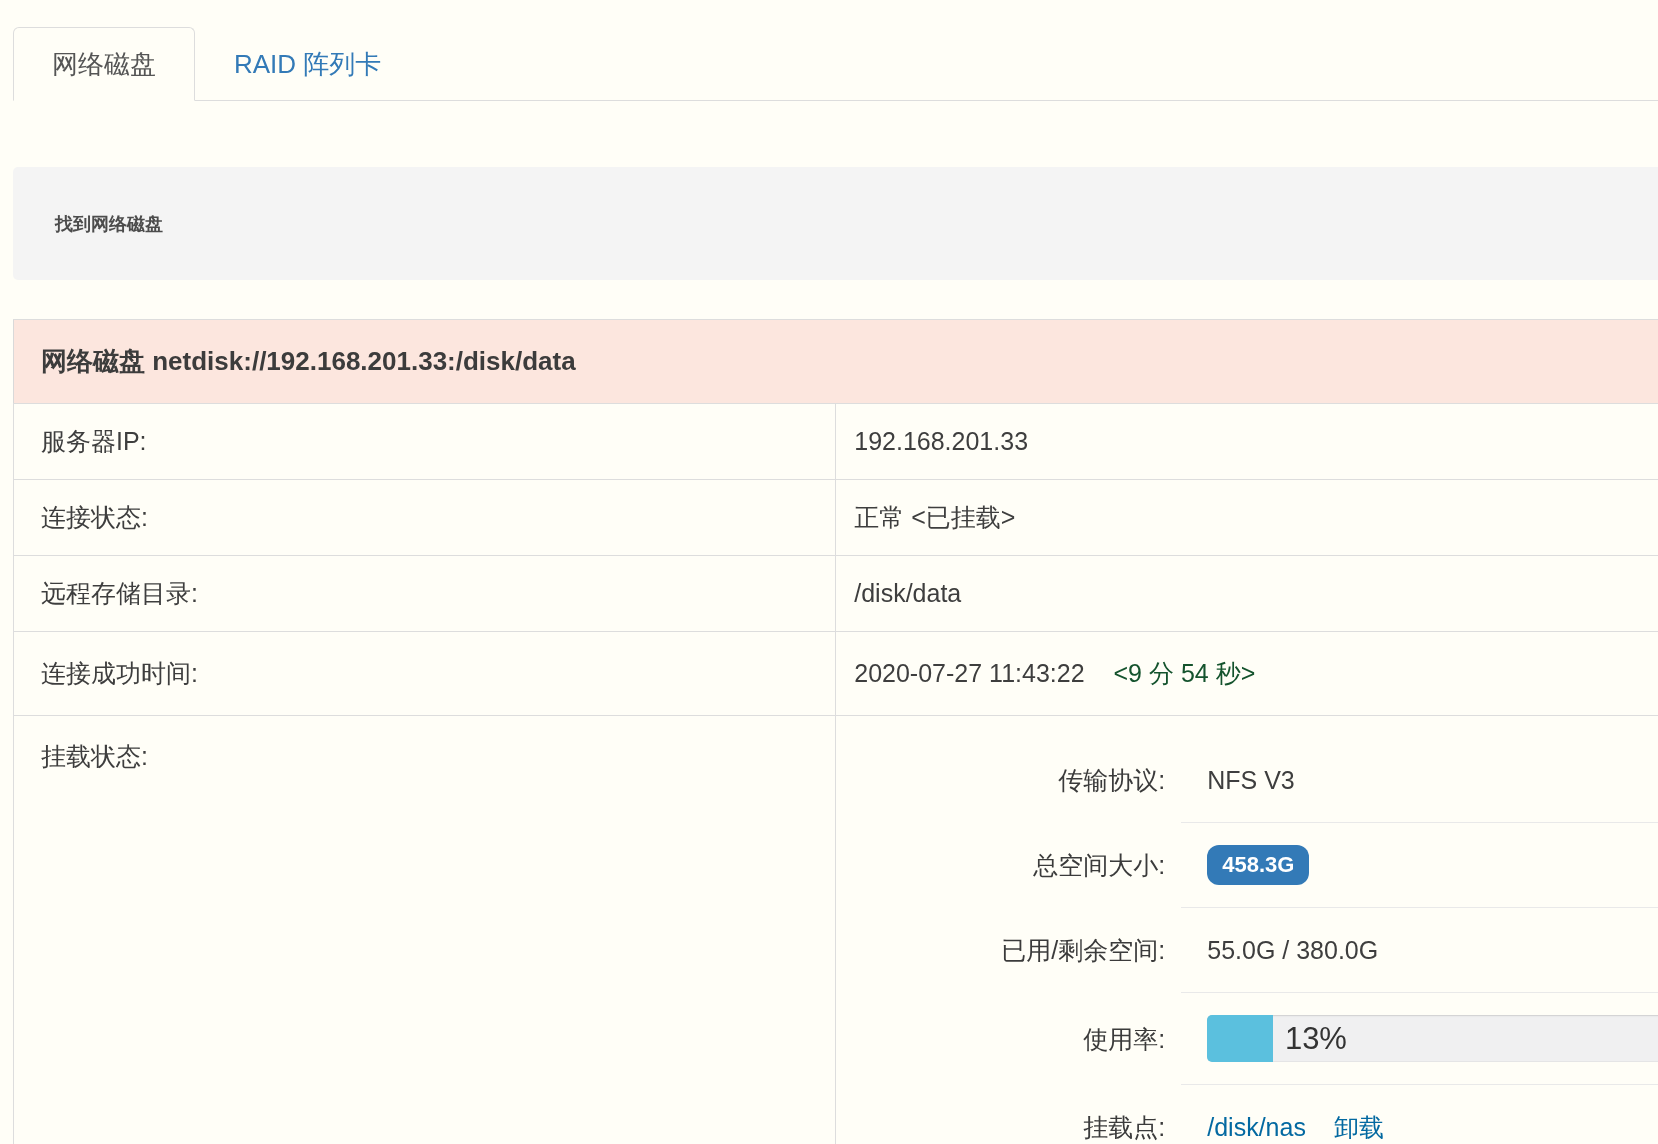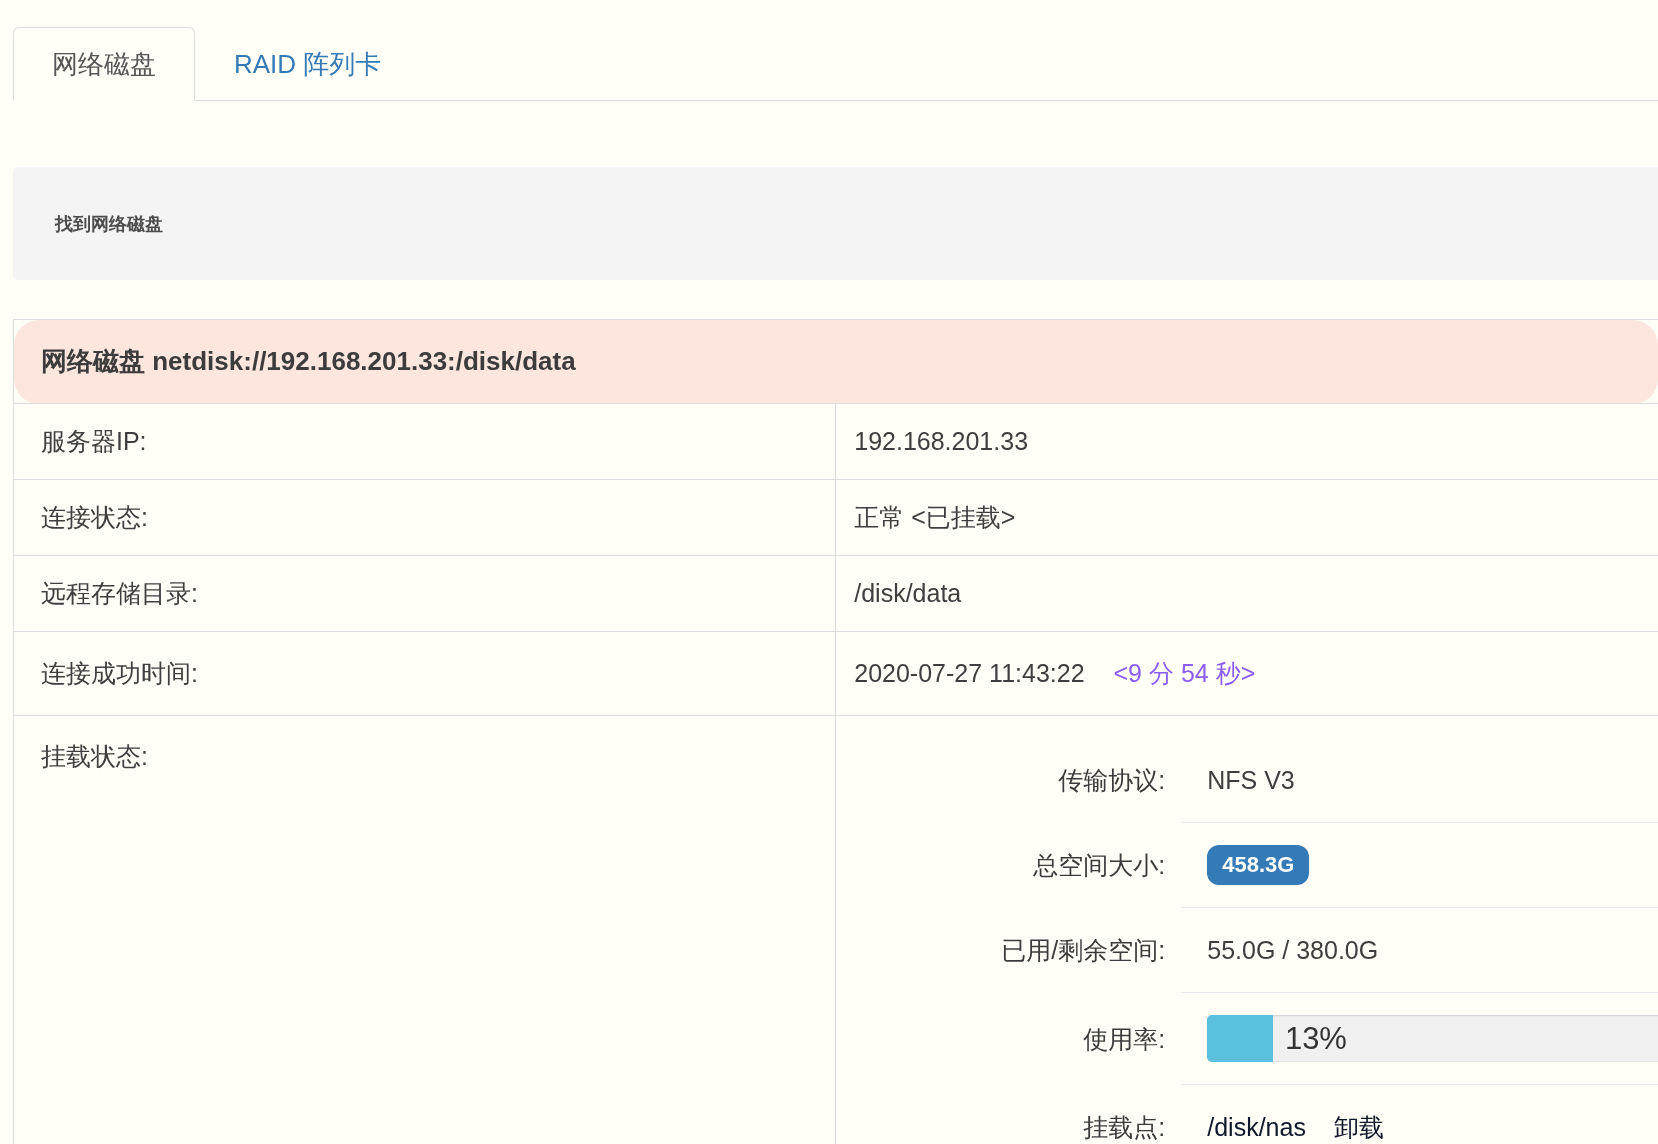--- a/index.html
+++ b/index.html
@@ -41,33 +41,33 @@
   table.disk-table {
     margin:39px 0 0 13px; width:1645px;
     border-collapse:collapse; font-size:25px; table-layout:fixed;
   }
   table.disk-table td {
     border-top:1px solid #ddd; border-bottom:1px solid #ddd;
     vertical-align:middle;
   }
   td.card-header {
     background:#fce6de; font-weight:bold; font-size:26px; color:#3c3c3c;
-    padding:24px 0 24px 27px; border-left:1px solid #d9d9d9;border-radius:25px;
+    padding:24px 0 24px 27px; border-left:1px solid #d9d9d9;
   }
   td.lbl {
     width:663px; padding:21px 12px 21px 27px;
     border-left:1px solid #ddd; border-right:1px solid #ddd;
   }
   td.val { padding-left:18px; }
   td.lbl.top { vertical-align:top; padding-top:24px; }
   td.val.nested { padding:0; vertical-align:top; }
   .row-tall td { height:84px; }
   .row-std td { height:70px; }
 
-  .time-extra { color:#8b5cf6; margin-left:22px; }
+  .time-extra { color:#14532d; margin-left:22px; }
 
   
   .mnt-table { width:100%; }
   .mnt-row { display:flex; align-items:center; min-height:85px; }
   .mnt-row:first-child { margin-top:22px; }
   .mnt-lbl {
     width:345px; padding-right:16px; text-align:right;
     font-weight:normal; color:#3b3b3b; flex:0 0 345px;
   }
   .mnt-val {
@@ -82,21 +82,21 @@
   .progress {
     width:505px; height:47px; background:#f0f0f1;
     border-radius:5px; overflow:hidden;
     box-shadow: inset 0 1px 2px rgba(0,0,0,0.10), inset 0 0 0 1px rgba(0,0,0,0.04);
     display:flex; align-items:center;
   }
   .progress-fill {
     height:100%; background:#5bc0de; border-radius:4px 0 0 4px; flex:0 0 auto;
   }
   .progress-label { margin-left:12px; color:#333; font-size:31px; }
-  a.tbl-link { color:#0f172a; text-decoration:none; cursor:pointer; }
+  a.tbl-link { color:#0369a1; text-decoration:none; cursor:pointer; }
   .mnt-gap { display:inline-block; width:28px; }
 </style>
 </head>
 <body>
 
 <div class="nav-tabs">
   <div class="tab active">网络磁盘</div>
   <div class="tab inactive">RAID 阵列卡</div>
 </div>
 

